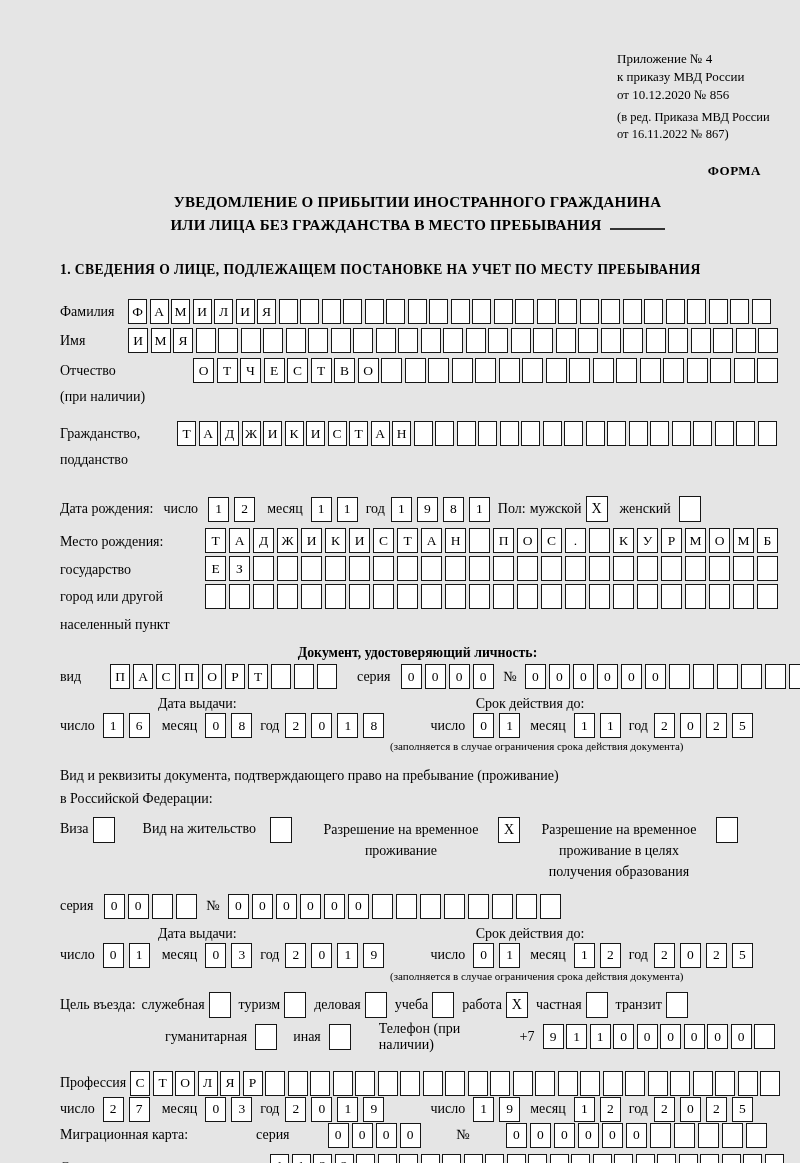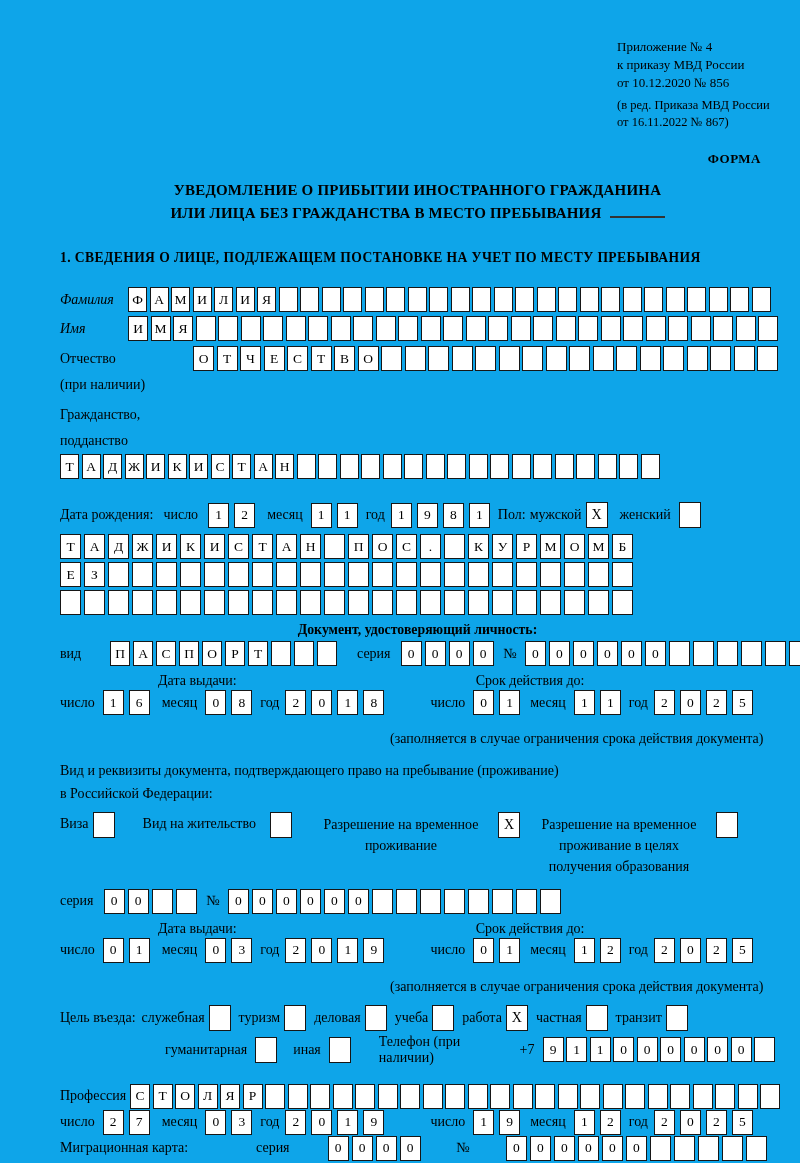--- a/index.html
+++ b/index.html
@@ -1,30 +1,30 @@
 <!DOCTYPE html>
 <html><head>
 <meta charset="utf-8">
 <style>
   html,body{margin:0;padding:0;background:#888;}
   .page{
-    width:800px;height:1163px;margin:0 auto;background:#0ea5e9;color:#000;
+    width:800px;height:1163px;margin:0 auto;background:#e5e5e5;color:#000;
     font-family:"Liberation Serif","DejaVu Serif",serif;
-    box-sizing:border-box;padding:38px 25px 10px 60px;position:relative;overflow:hidden;
+    box-sizing:border-box;padding:50px 25px 10px 60px;position:relative;overflow:hidden;
   }
   .hdr{margin-left:557px;font-size:13px;line-height:1.38;}
   .hdr .rev{font-size:12.5px;margin-top:5px;}
   .forma{text-align:right;margin-right:14px;font-weight:bold;font-size:13px;margin-top:20px;letter-spacing:.5px;}
   .title{ text-align:center;font-weight:bold;font-size:15px;line-height:1.5;margin-top:12px;letter-spacing:.2px;}
   .blankline{display:inline-block;width:55px;border-bottom:2px solid #333;height:12px;margin-left:8px;}
   .sec-head{font-weight:bold;font-size:13.6px;margin-top:26px;letter-spacing:.4px;}
   .frow{display:flex;align-items:center;margin-top:4px;font-size:14px;}
   .frow-top{display:flex;align-items:flex-start;font-size:14px;}
   .lbl{flex:none;}
-  .lw-sur{width:68px;font-style:italic;}
+  .lw-sur{width:68px;}
   .lw-pat{width:133px;line-height:26px;}
   .lw-cit{width:117px;line-height:26px;}
   .lw-place{width:145px;line-height:27.5px;}
   .lw-vid{width:50px;}
   .lw-prof{width:70px;}
   .lw-reps{width:210px;line-height:27.5px;}
   .cells{display:flex;gap:2.5px;flex:none;}
   .cell{
     flex:none;display:inline-flex;align-items:center;justify-content:center;
     width:19px;height:25px;border:1.8px solid #161616;box-sizing:border-box;
@@ -37,21 +37,21 @@
   .c-num{gap:3px;} .c-num .cell{width:21px;}
   .c-date{gap:5px;} .c-date .cell{width:21px;}
   .c-phone{gap:2.5px;} .c-phone .cell{width:21px;}
   .cb{
     flex:none;display:inline-flex;align-items:center;justify-content:center;
     width:22px;height:26px;border:1.8px solid #161616;box-sizing:border-box;font-size:14px;background:#fff;
   }
   .stack{display:flex;flex-direction:column;gap:3px;}
   .doc-head{text-align:center;font-weight:bold;font-size:13.8px;margin-top:7px;}
   .dhead{display:flex;font-size:14px;margin-top:7px;}
-  .note{font-size:14px;margin-top:16px;}
+  .note{font-size:11px;margin-top:2px;}
   .intro{font-size:14px;margin-top:12px;line-height:1.65;}
   .optlbl{line-height:1.5;text-align:center;}
   .ml4{margin-left:4px;} .ml8{margin-left:8px;} .ml10{margin-left:10px;} .ml12{margin-left:12px;}
   .ml14{margin-left:14px;} .ml16{margin-left:16px;} .ml20{margin-left:20px;} .ml28{margin-left:28px;}
   .mr4{margin-right:4px;} .mr6{margin-right:6px;} .mr8{margin-right:8px;} .mr10{margin-right:10px;}
 </style>
 </head>
 <body>
 
 <div class="page">
@@ -174,21 +174,21 @@
         <span class="cell"></span>
         <span class="cell"></span>
         <span class="cell"></span>
         <span class="cell"></span>
         <span class="cell"></span>
         <span class="cell"></span>
         <span class="cell"></span>
       </div>
   </div>
 
-  <div class="frow-top" style="margin-top:4px;flex-direction:column;">
+  <div class="frow-top" style="margin-top:11px;">
     <div class="lbl lw-cit">
       <div>Гражданство,</div>
       <div>подданство</div>
     </div>
     <div class="cells">
         <span class="cell">Т</span>
         <span class="cell">А</span>
         <span class="cell">Д</span>
         <span class="cell">Ж</span>
         <span class="cell">И</span>
@@ -238,20 +238,26 @@
         <span class="cell">1</span>
       </span>
     <span class="ml8">Пол:</span>
     <span class="ml4 mr4">мужской</span>
     <span class="cb">X</span>
     <span class="ml12 mr8">женский</span>
     <span class="cb"></span>
   </div>
 
   <div class="frow-top" style="margin-top:6px;">
+    <div class="lbl lw-place">
+      <div>Место рождения:</div>
+      <div>государство</div>
+      <div>город или другой</div>
+      <div>населенный пункт</div>
+    </div>
     <div class="stack">
       <div class="cells c-place">
           <span class="cell">Т</span>
           <span class="cell">А</span>
           <span class="cell">Д</span>
           <span class="cell">Ж</span>
           <span class="cell">И</span>
           <span class="cell">К</span>
           <span class="cell">И</span>
           <span class="cell">С</span>

